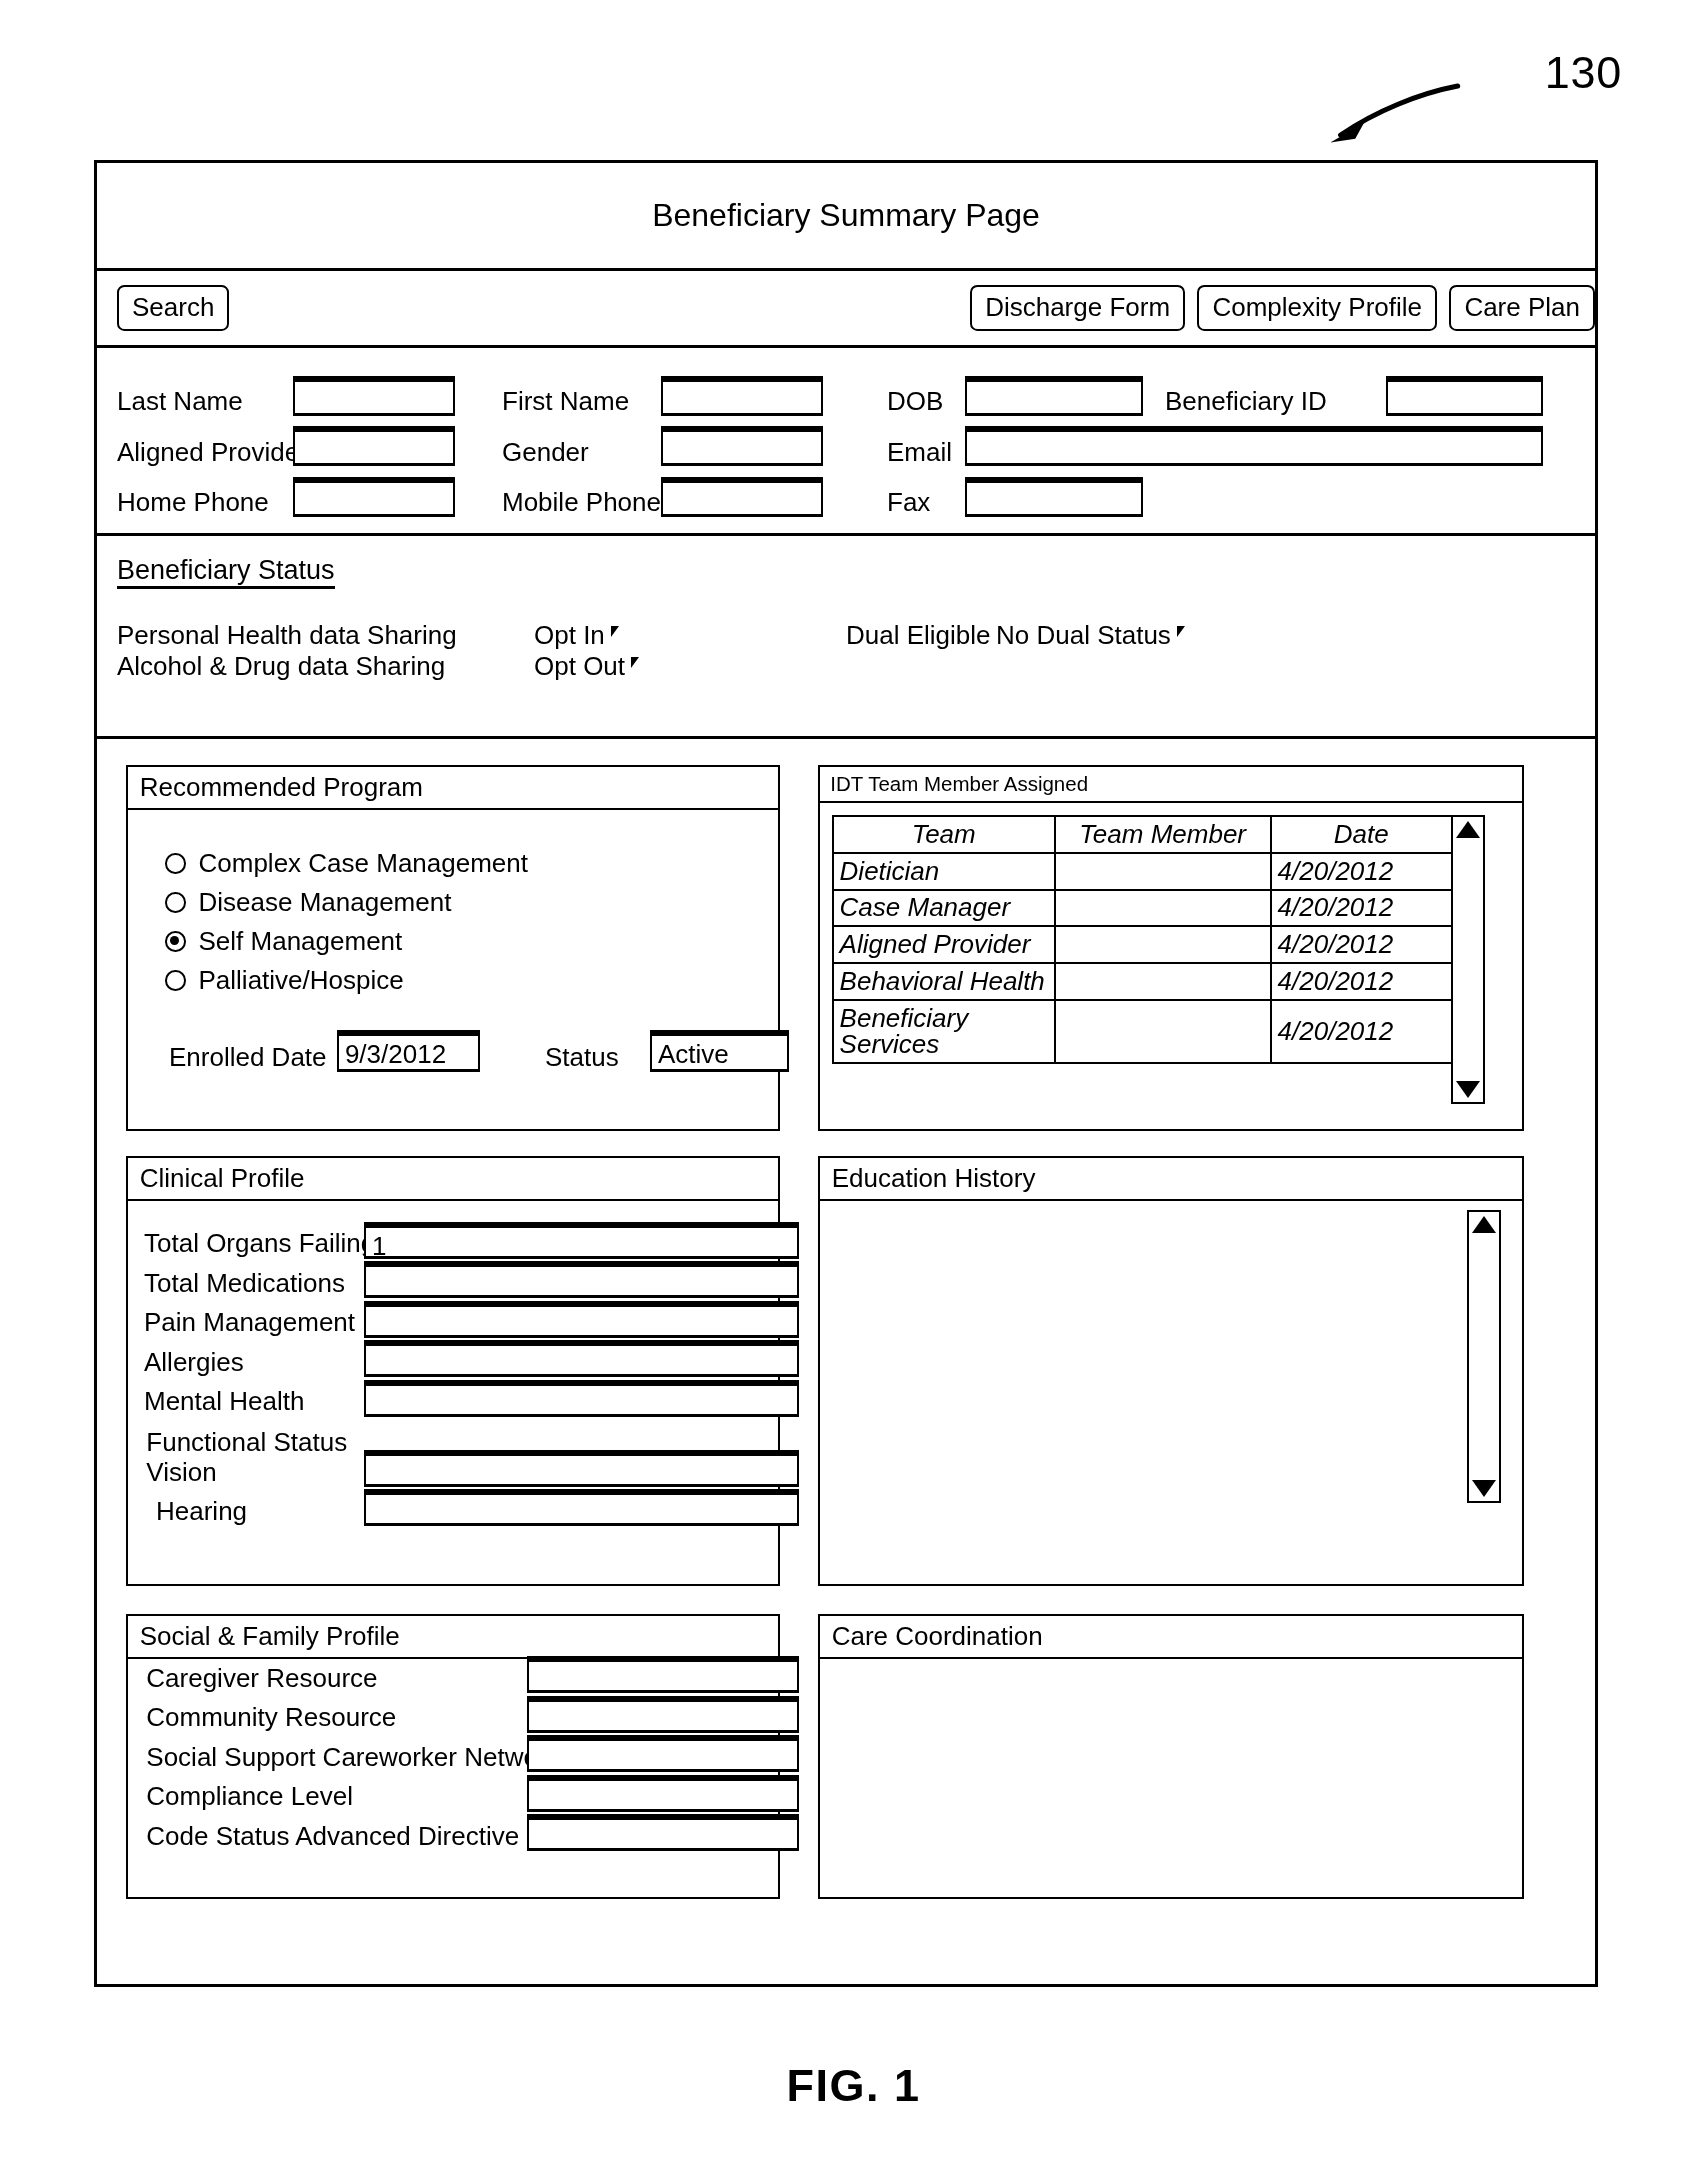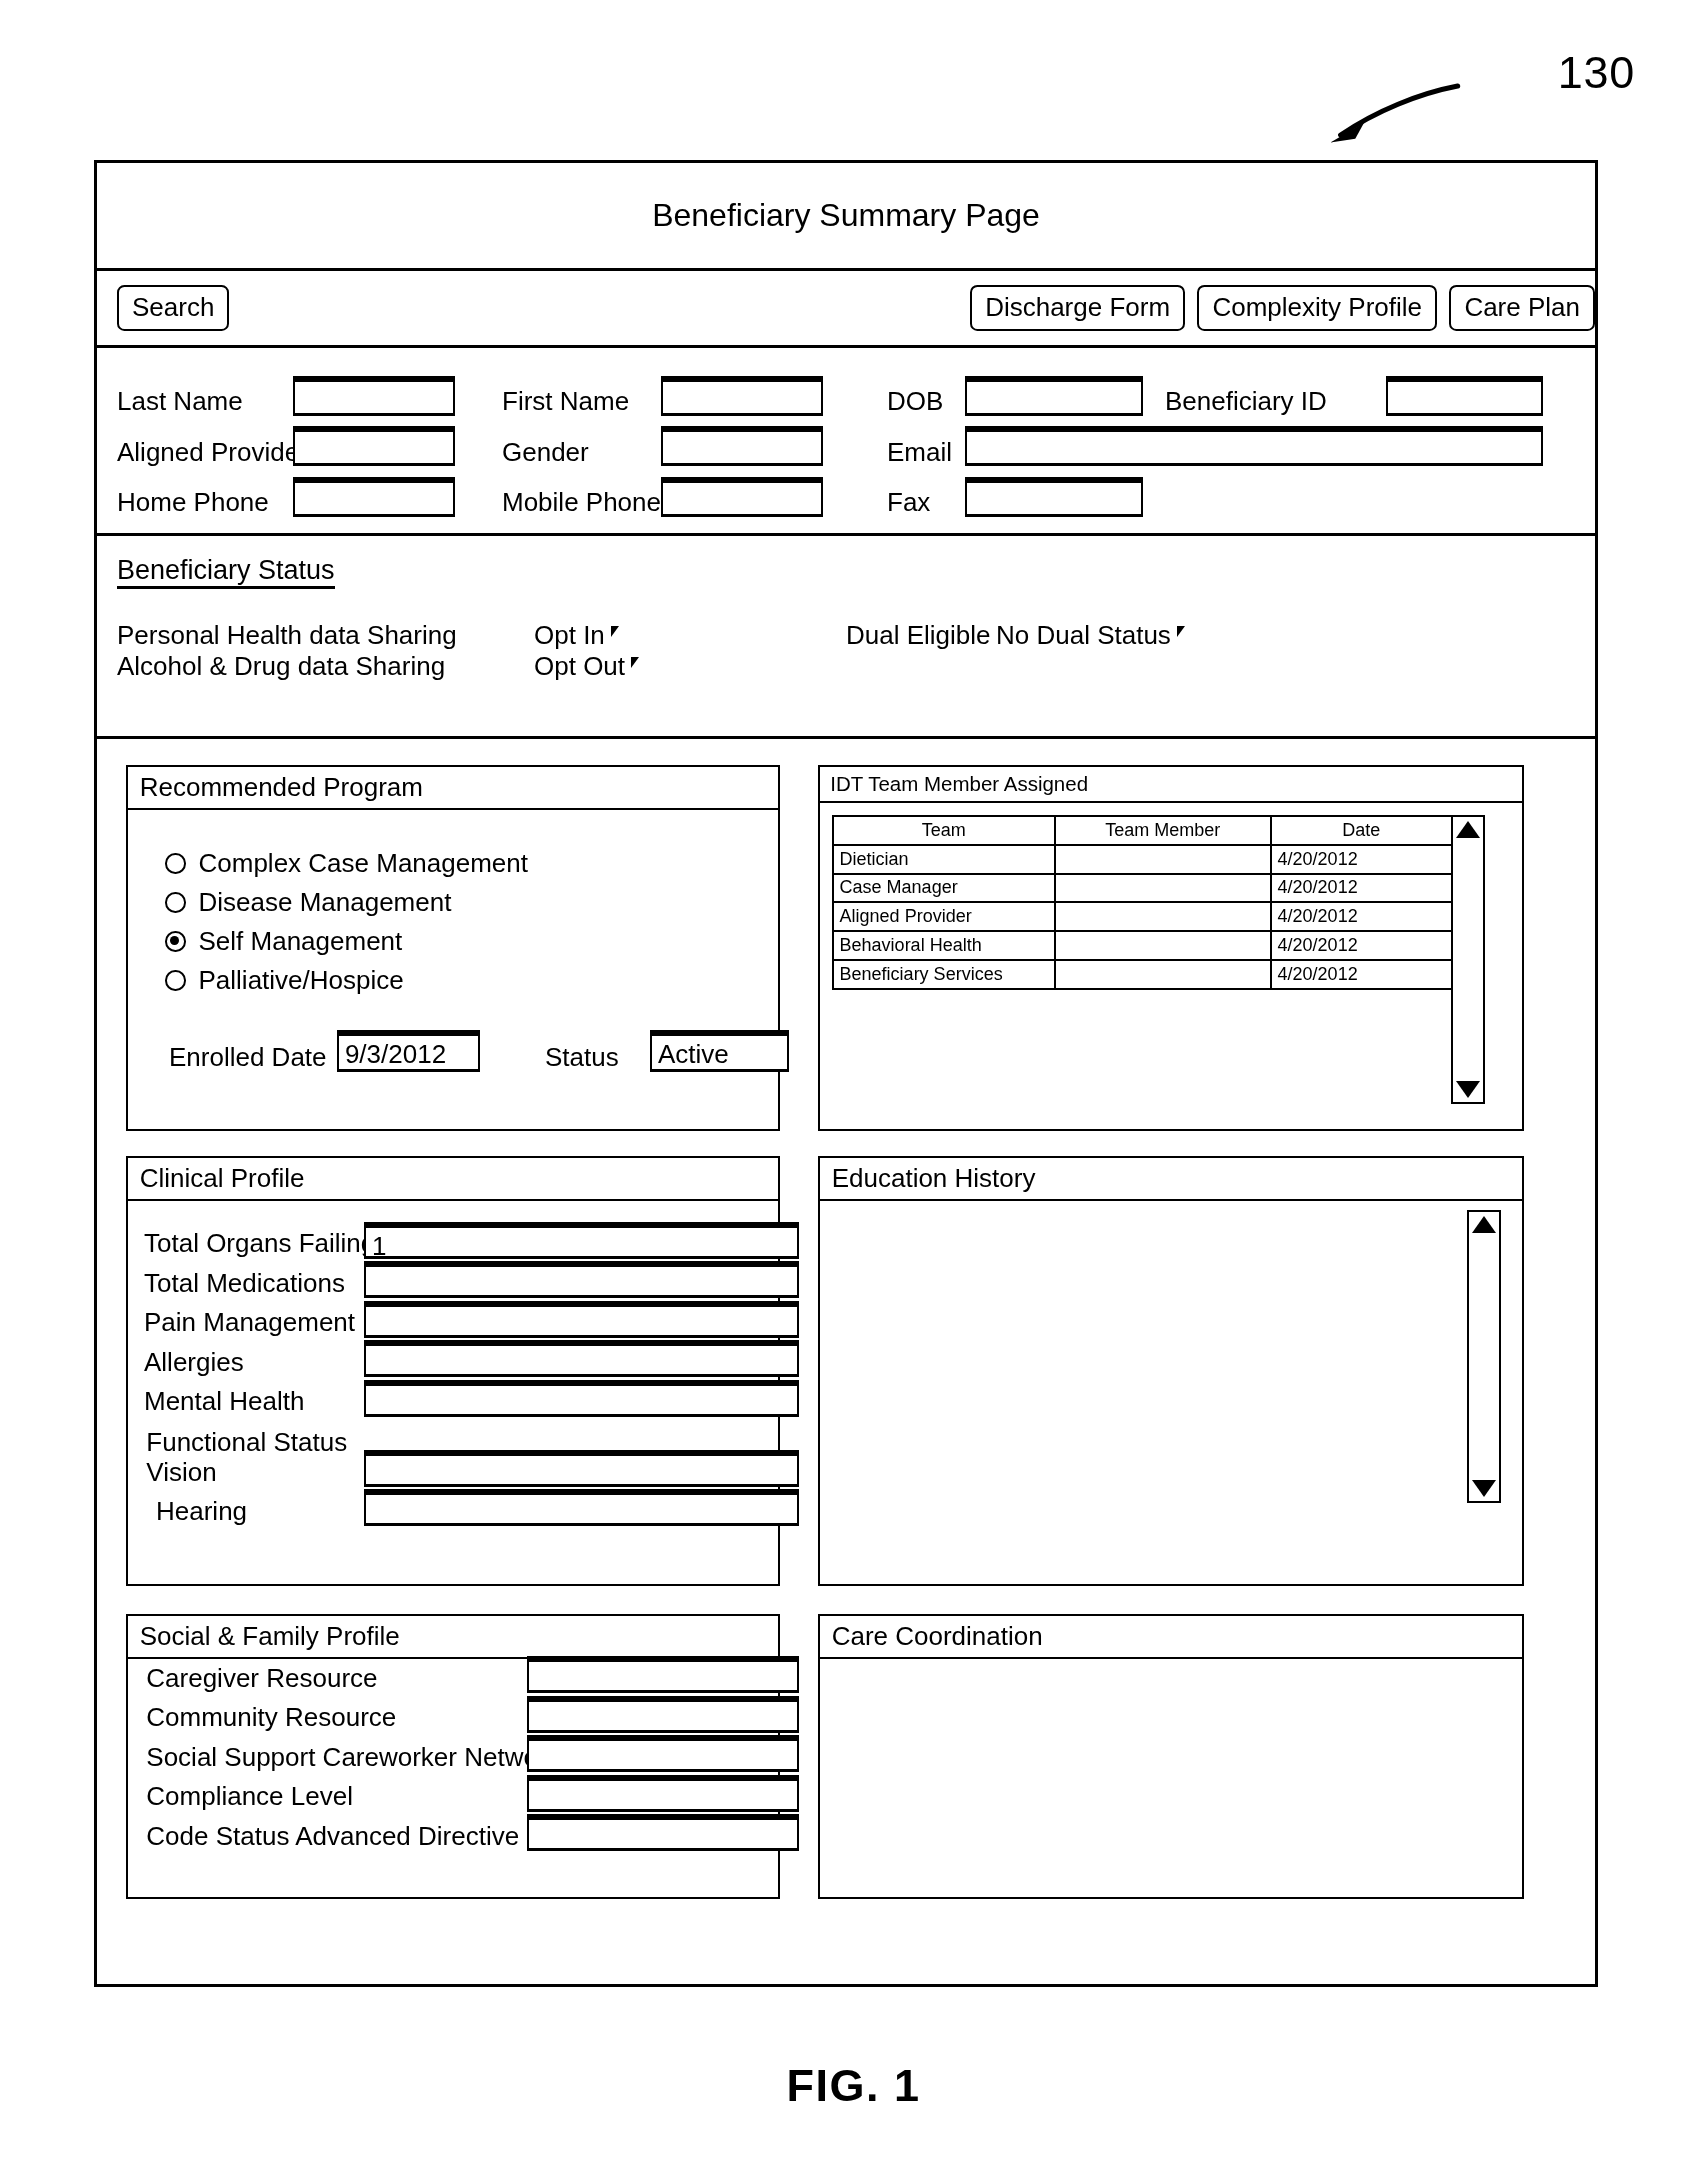--- a/index.html
+++ b/index.html
@@ -19,21 +19,21 @@
   
   #ref-callout {
     position: absolute;
     left: 1288px;
     top: 29px;
     width: 351px;
     height: 139px;
   }
   #ref-number {
     position: absolute;
-    right: 4px;
+    right: 17px;
     top: 20.5px;
     font-size: 45px;
     letter-spacing: 0.7px;
     line-height: 1;
   }
   #ref-leader { position: absolute; left: 0; top: 0; }
 
   
   #app-window {
     position: absolute;
@@ -195,25 +195,26 @@
   
   .grid-table {
     position: absolute;
     border-collapse: collapse;
     table-layout: fixed;
     background: #fff;
   }
   .grid-table th, .grid-table td {
     border: 2.9px solid #000;
     font-weight: normal;
-    font-size: 18px;
+    font-size: 26px;
     line-height: 1;
     padding: 3.7px 5.9px 5.1px 5.9px;
     height: 28px;
     box-sizing: border-box;
+    font-style: italic;
   }
   .grid-table th { text-align: center; }
   .grid-table td.cell-left { text-align: left; }
 
   
   .scrollbar {
     position: absolute;
     border: 2.9px solid #000;
     box-sizing: border-box;
     background: #fff;

